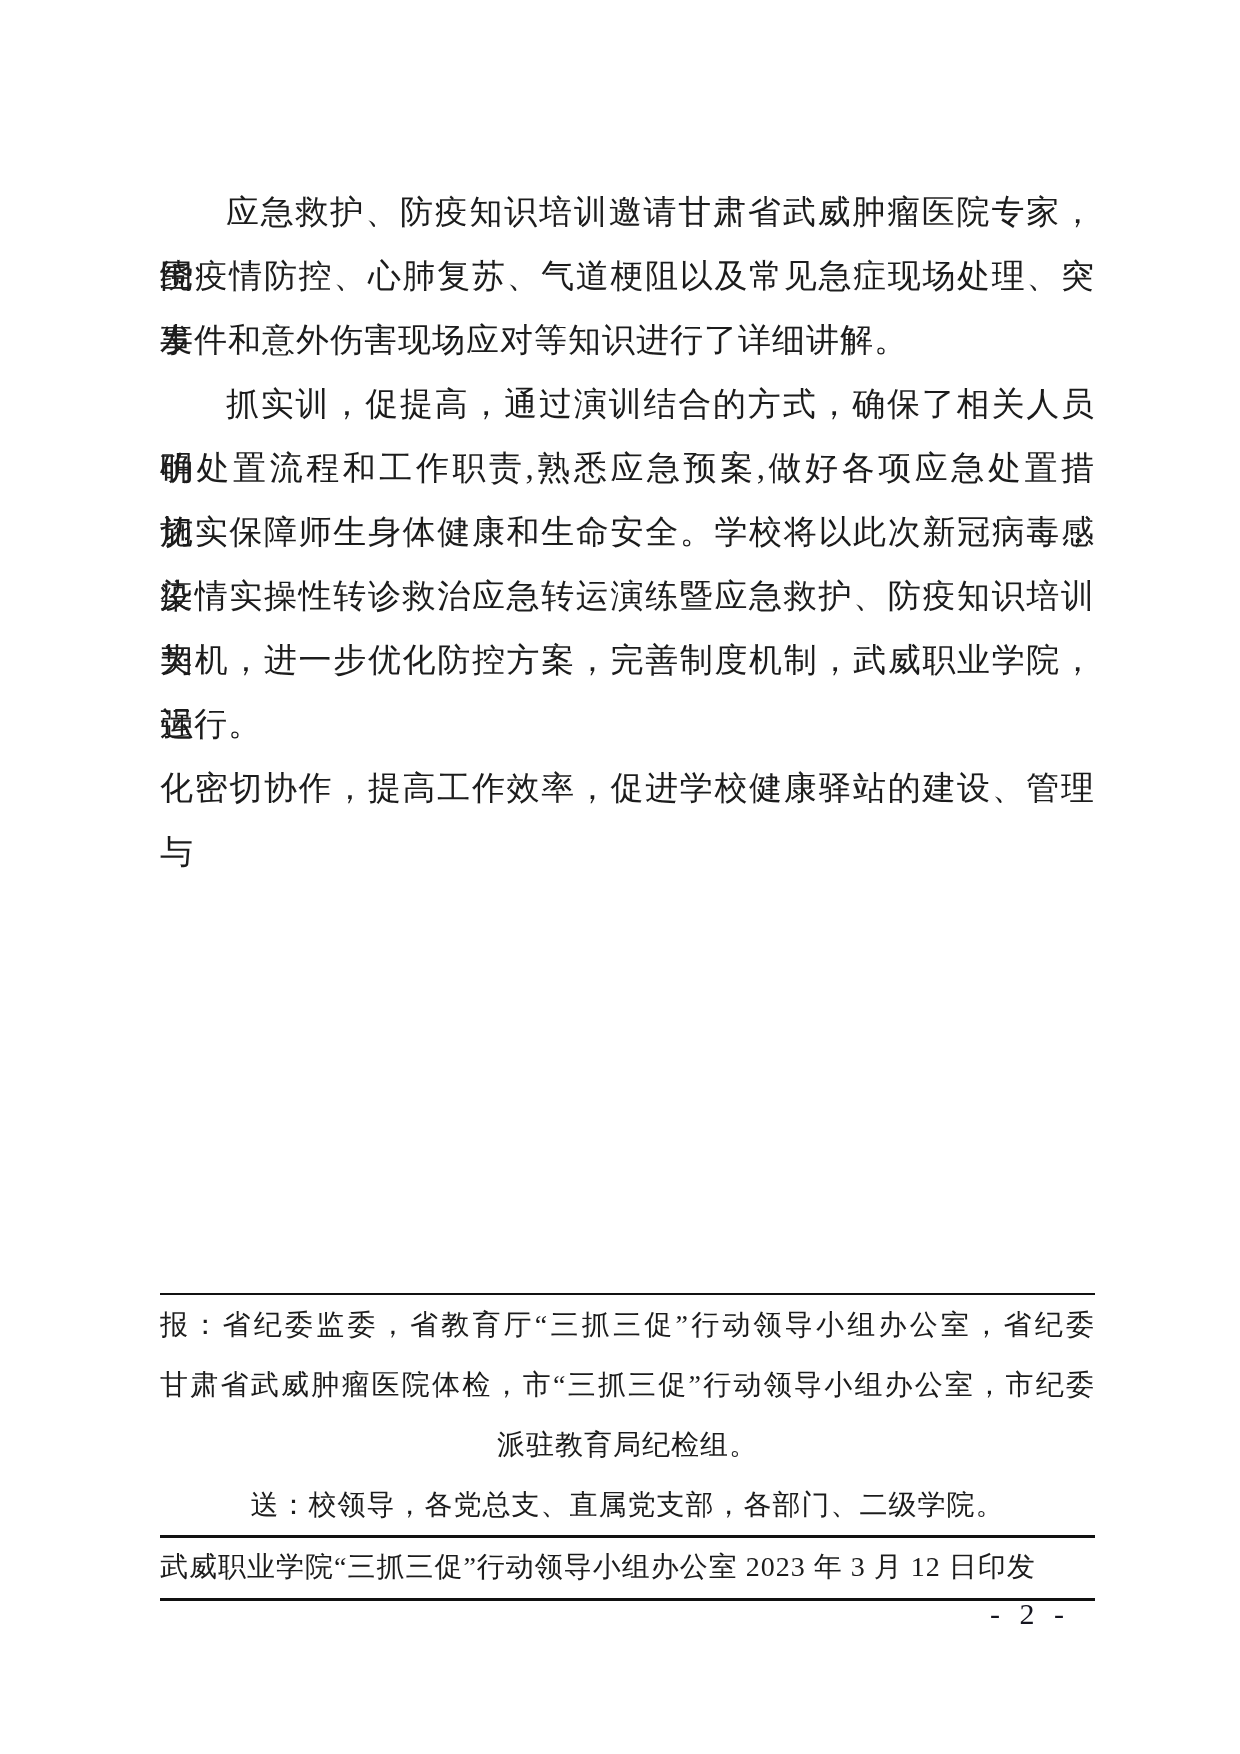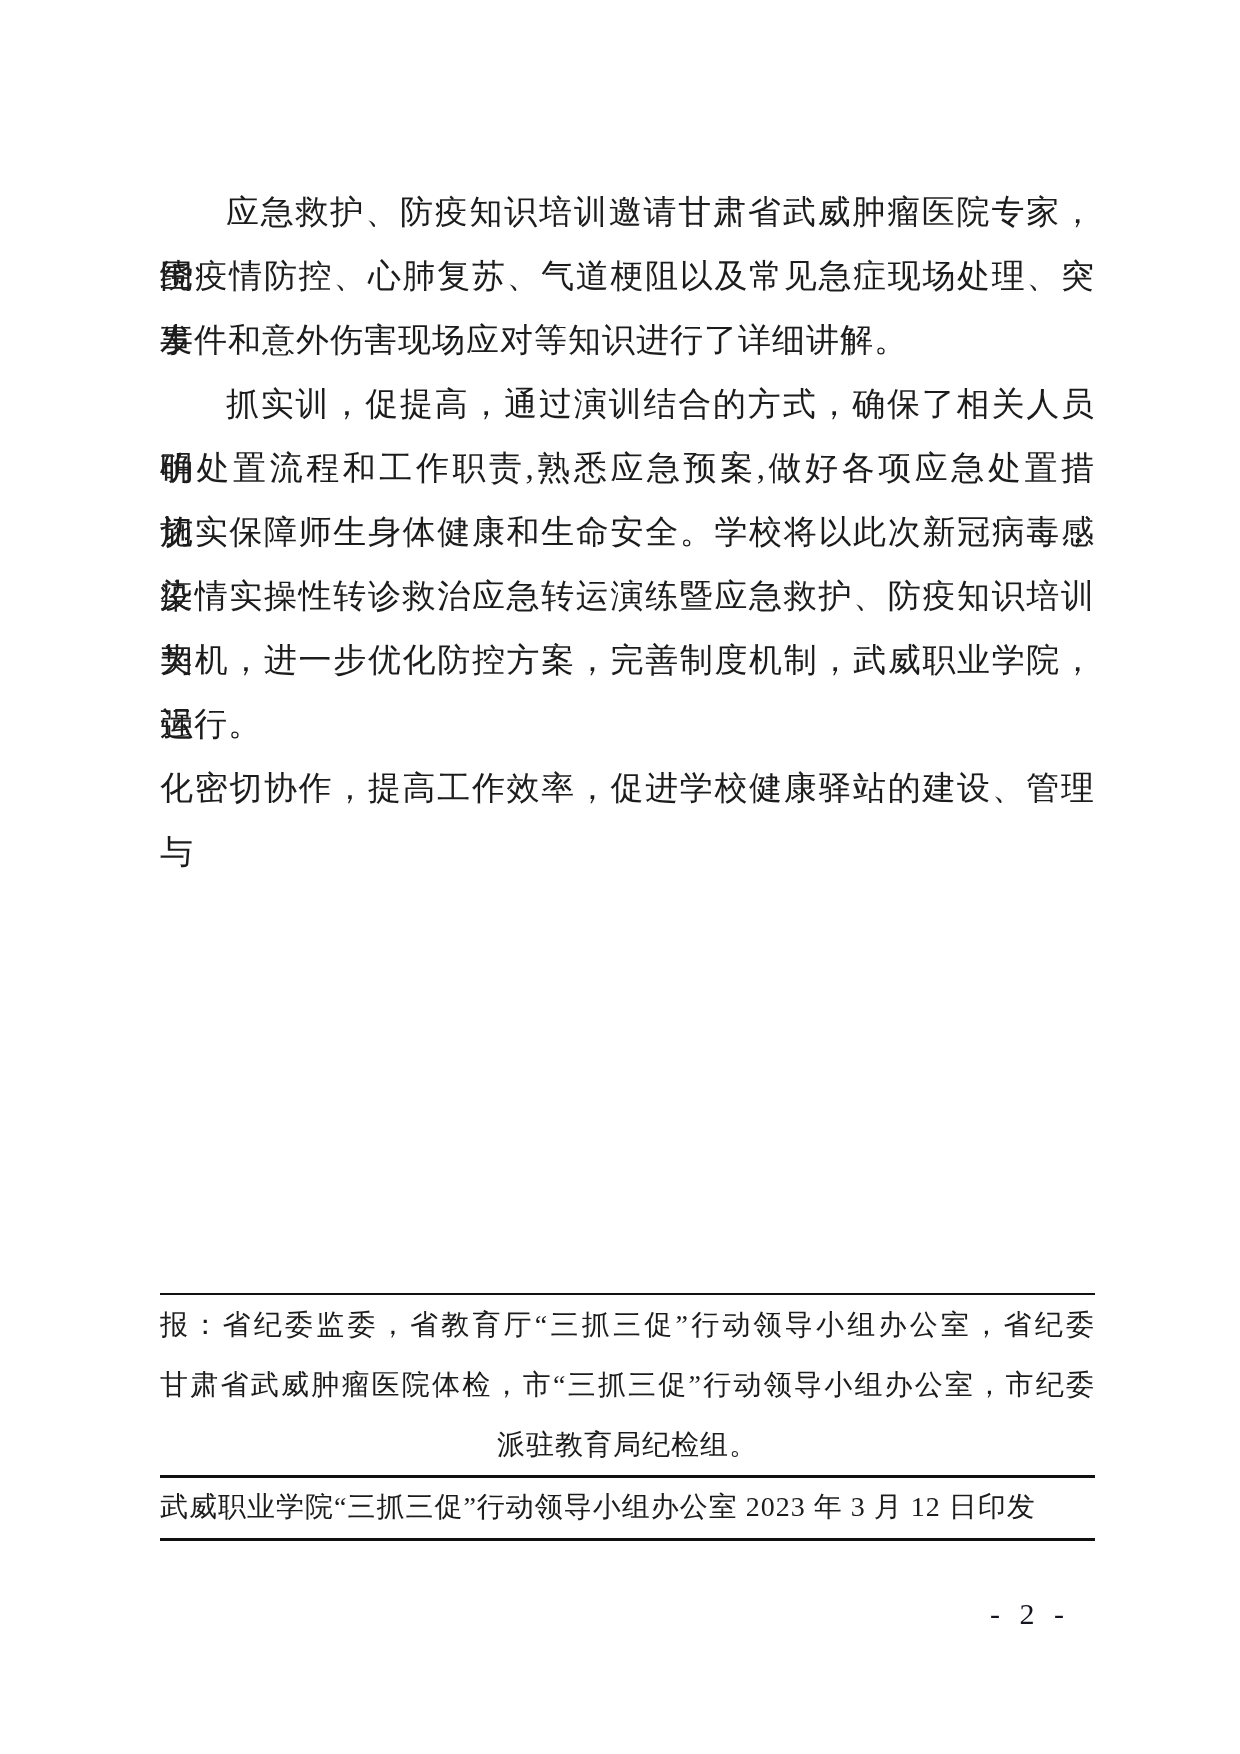--- a/index.html
+++ b/index.html
@@ -103,18 +103,19 @@
       <div class="tline">运行。</div>
       <div class="tline justify">化密切协作，提高工作效率，促进学校健康驿站的建设、管理与</div>
     </div>
 
   </div>
 
   <div class="footer rule-top">
     <div class="fline justify">报：省纪委监委，省教育厅“三抓三促”行动领导小组办公室，省纪委</div>
     <div class="fline justify">甘肃省武威肿瘤医院体检，市“三抓三促”行动领导小组办公室，市纪委</div>
     <div class="fline">派驻教育局纪检组。</div>
+    <div class="fline">送：校领导，各党总支、直属党支部，各部门、二级学院。</div>
     <div class="imprint-row">武威职业学院“三抓三促”行动领导小组办公室 2023 年 3 月 12 日印发</div>
   </div>
 
   <div class="page-number">- 2 -</div>
 
 </div>
 
 </body></html>

